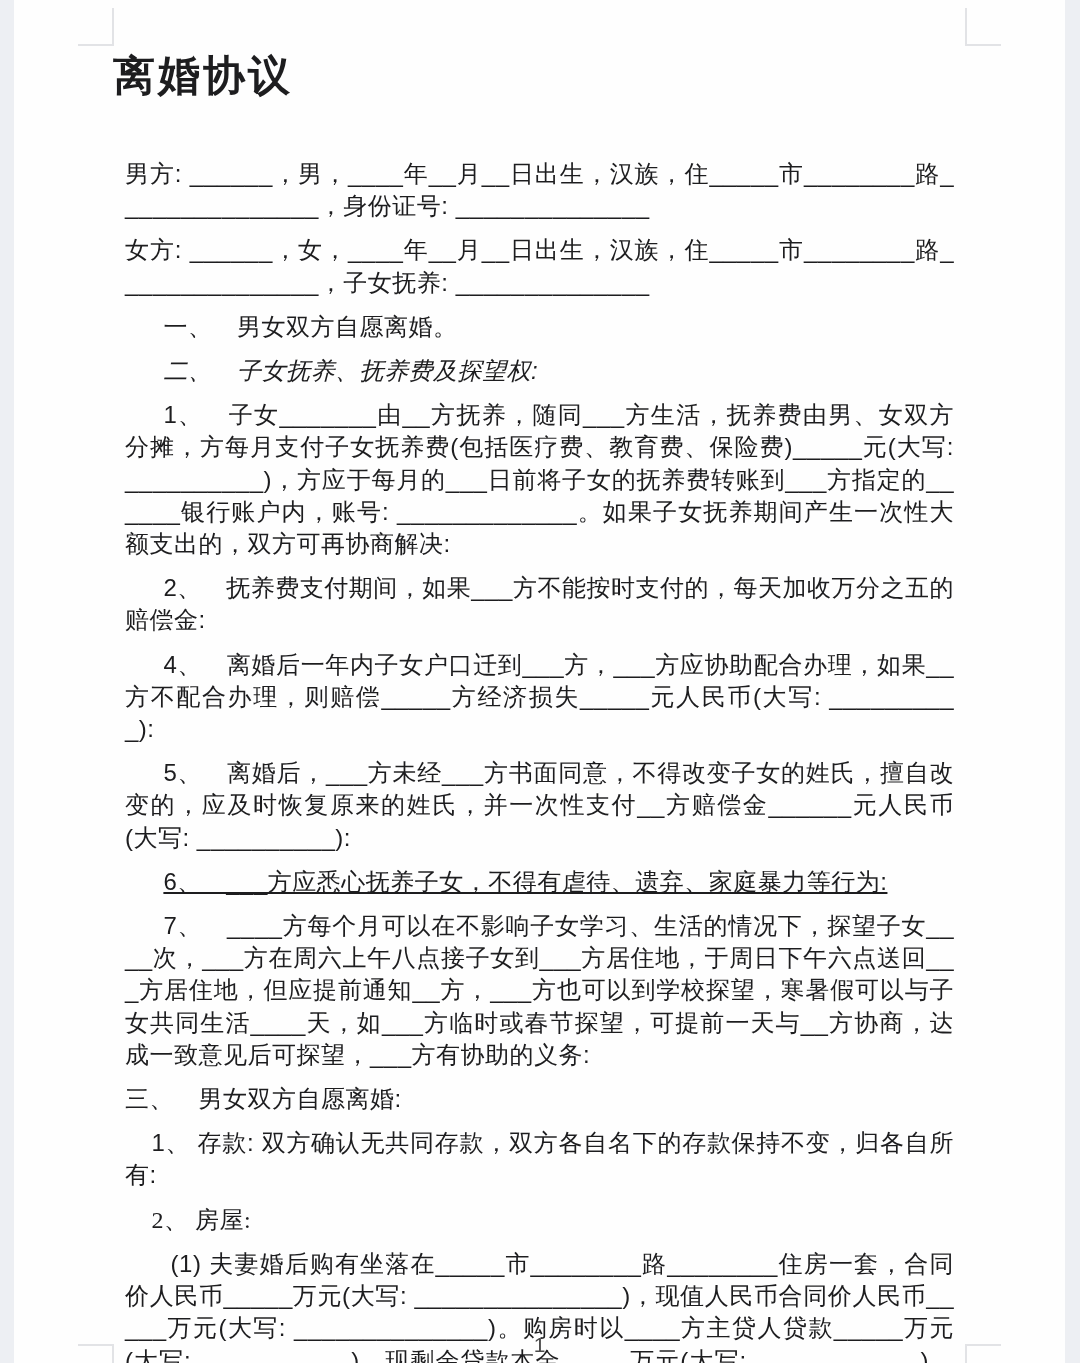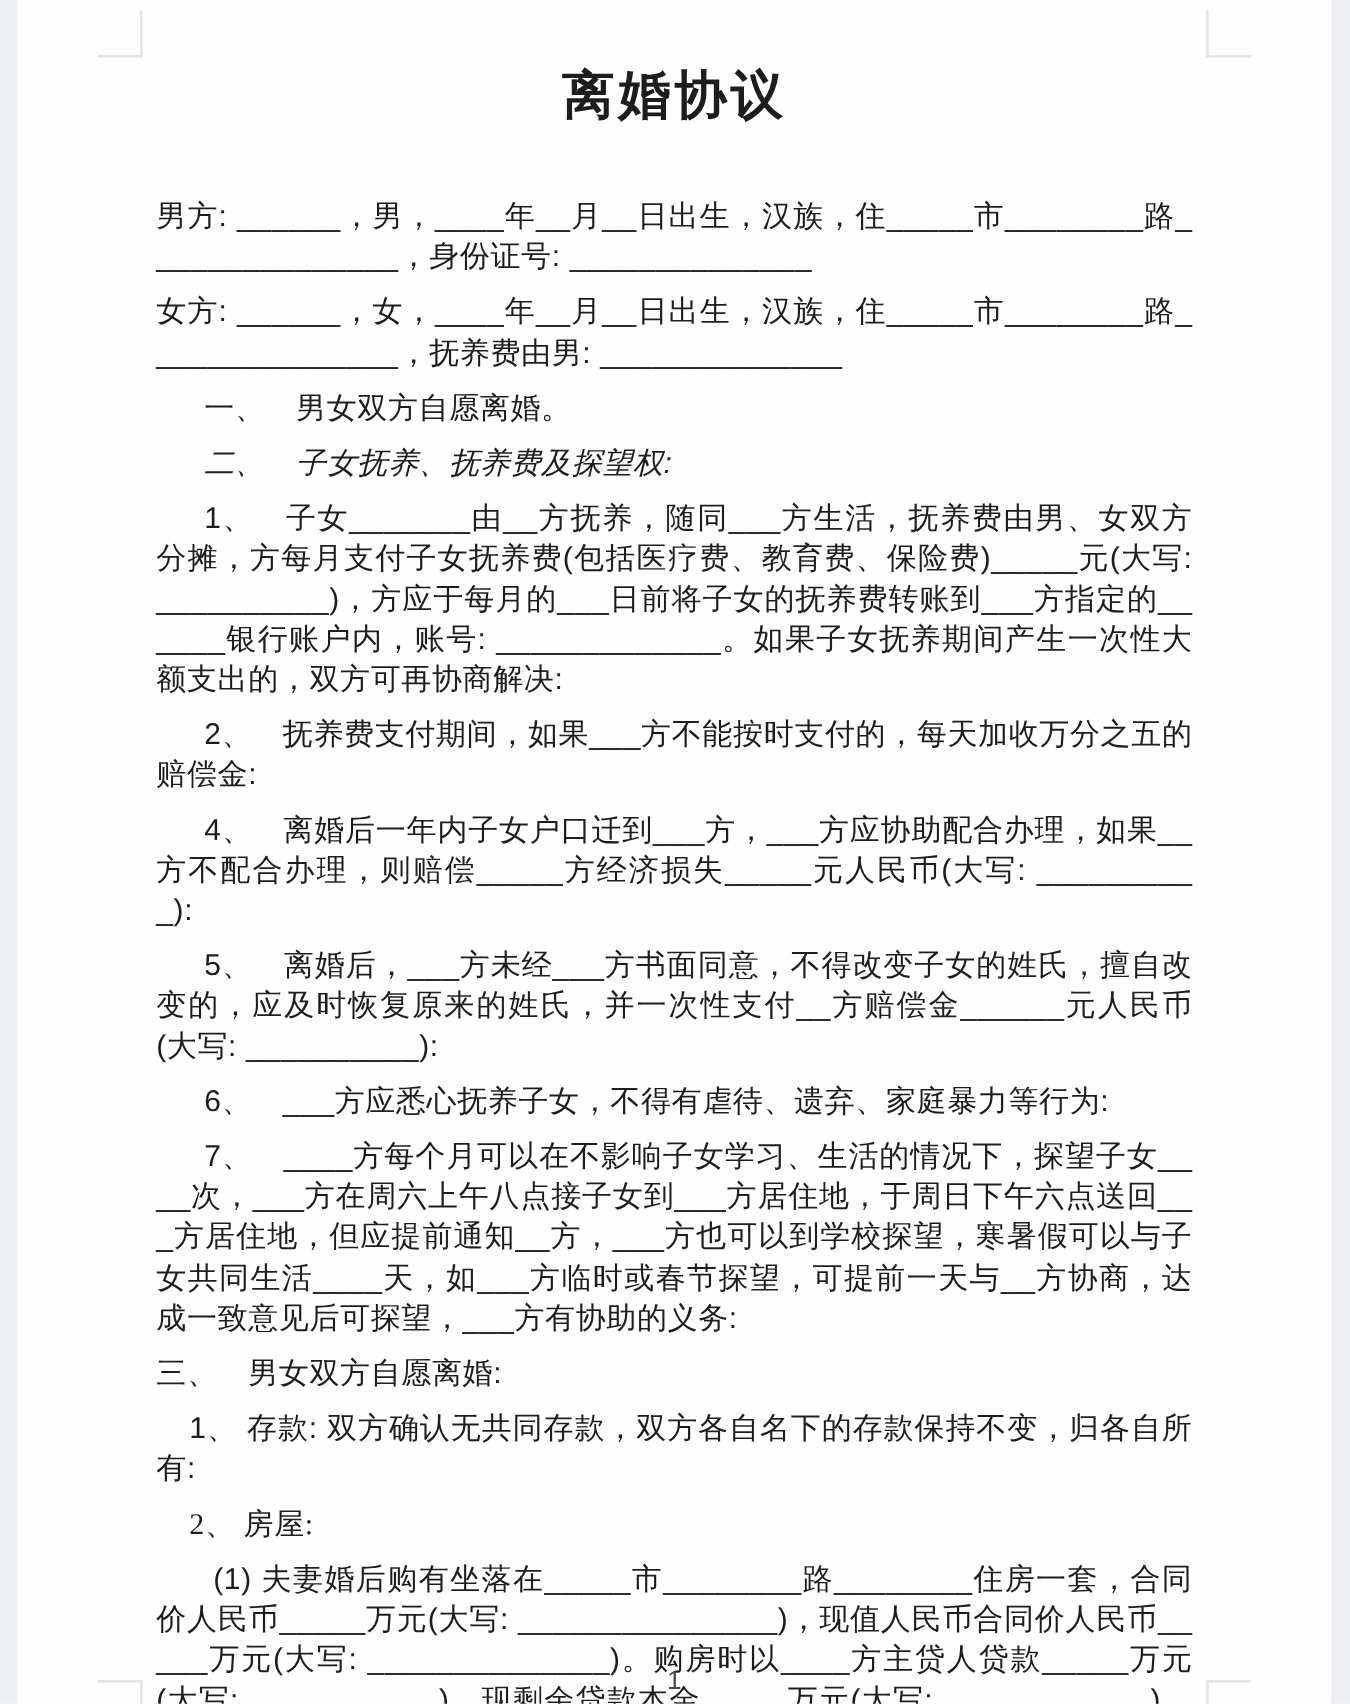--- a/index.html
+++ b/index.html
@@ -17,21 +17,20 @@
     overflow:hidden;
   }
   .corner{position:absolute;width:34px;}
   .corner.tl{left:64px;top:8px;height:36px;border-right:2px solid var(--mark,#e2e3e6);border-bottom:2px solid var(--mark,#e2e3e6);}
   .corner.tr{right:64px;top:8px;height:36px;border-left:2px solid var(--mark,#e2e3e6);border-bottom:2px solid var(--mark,#e2e3e6);}
   .corner.bl{left:64px;bottom:0;height:17px;border-right:2px solid var(--mark,#e2e3e6);border-top:2px solid var(--mark,#e2e3e6);}
   .corner.br{right:64px;bottom:0;height:17px;border-left:2px solid var(--mark,#e2e3e6);border-top:2px solid var(--mark,#e2e3e6);}
   .content{position:absolute;left:99px;right:99px;top:0;}
   h1.doc-title{
     margin:50px 0 0 0;
-    text-align:center;
     font-size:42px;line-height:52px;
     font-weight:700;letter-spacing:3px;
     color:var(--text,#1d1d1f);
   }
   .doc-body{margin-top:56px;}
   p.para{
     margin:12px;padding:0;
     font-size:24px;line-height:32.2px;
     letter-spacing:0.5px;
     text-align:justify;
@@ -52,28 +51,28 @@
   <div class="page">
     <div class="corner tl"></div>
     <div class="corner tr"></div>
     <div class="corner bl"></div>
     <div class="corner br"></div>
 
     <div class="content">
       <h1 class="doc-title">离婚协议</h1>
       <div class="doc-body">
           <p class="para" style="text-indent: 0em;">男方: ______，男，____年__月__日出生，汉族，住_____市________路_______________，身份证号: ______________</p>
-          <p class="para" style="text-indent: 0em;">女方: ______，女，____年__月__日出生，汉族，住_____市________路_______________，抚养费由男: ______________</p>
+          <p class="para" style="text-indent: 0em;">女方: ______，女，____年__月__日出生，汉族，住_____市________路_______________，子女抚养: ______________</p>
           <p class="para" style="text-indent: 1.6em;">一、　男女双方自愿离婚。</p>
           <p class="para" style="text-indent: 1.6em; font-style: italic;">二、　子女抚养、抚养费及探望权:</p>
           <p class="para" style="text-indent: 1.6em;">1、　子女_______由__方抚养，随同___方生活，抚养费由男、女双方分摊，方每月支付子女抚养费(包括医疗费、教育费、保险费)_____元(大写: __________)，方应于每月的___日前将子女的抚养费转账到___方指定的______银行账户内，账号: _____________。如果子女抚养期间产生一次性大额支出的，双方可再协商解决:</p>
           <p class="para" style="text-indent: 1.6em;">2、　抚养费支付期间，如果___方不能按时支付的，每天加收万分之五的赔偿金:</p>
           <p class="para" style="text-indent: 1.6em;">4、　离婚后一年内子女户口迁到___方，___方应协助配合办理，如果__方不配合办理，则赔偿_____方经济损失_____元人民币(大写: __________):</p>
           <p class="para" style="text-indent: 1.6em;">5、　离婚后，___方未经___方书面同意，不得改变子女的姓氏，擅自改变的，应及时恢复原来的姓氏，并一次性支付__方赔偿金______元人民币(大写: __________):</p>
-          <p class="para" style="text-indent: 1.6em;">6、　___方应悉心抚养子女，不得有虐待、遗弃、家庭暴力等行为:</p>
+          <p class="para" style="text-indent: 1.6em; text-decoration: underline;">6、　___方应悉心抚养子女，不得有虐待、遗弃、家庭暴力等行为:</p>
           <p class="para" style="text-indent: 1.6em;">7、　____方每个月可以在不影响子女学习、生活的情况下，探望子女____次，___方在周六上午八点接子女到___方居住地，于周日下午六点送回___方居住地，但应提前通知__方，___方也可以到学校探望，寒暑假可以与子女共同生活____天，如___方临时或春节探望，可提前一天与__方协商，达成一致意见后可探望，___方有协助的义务:</p>
           <p class="para" style="text-indent: 0em;">三、　男女双方自愿离婚:</p>
           <p class="para" style="text-indent: 1.1em;">1、 存款: 双方确认无共同存款，双方各自名下的存款保持不变，归各自所有:</p>
           <p class="para" style="text-indent: 1.1em; font-family: Liberation Serif, serif;">2、 房屋:</p>
           <p class="para" style="text-indent: 1.9em;">(1) 夫妻婚后购有坐落在_____市________路________住房一套，合同价人民币_____万元(大写: _______________)，现值人民币合同价人民币_____万元(大写: ______________)。购房时以____方主贷人贷款_____万元(大写: ___________)，现剩余贷款本金_____万元(大写: ____________)。该房</p>
         </div>
     </div>
 
     <div class="page-num">1</div>
   </div>

